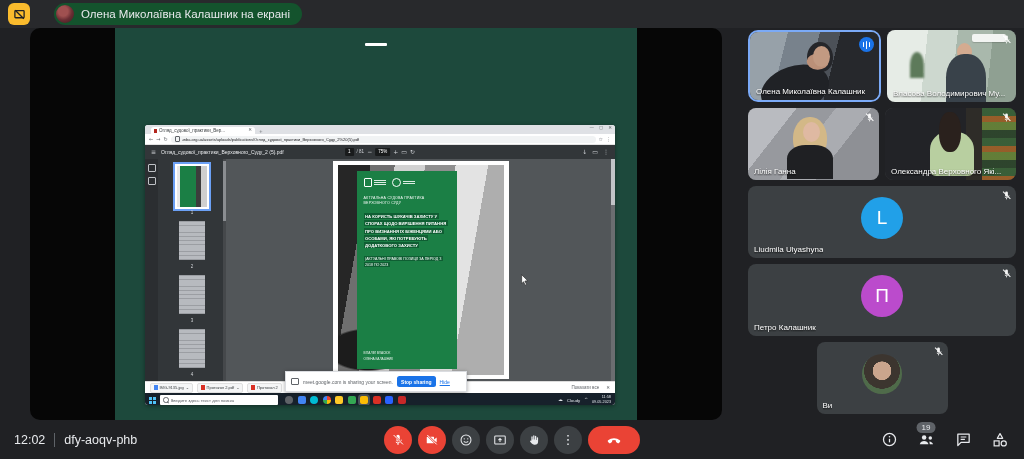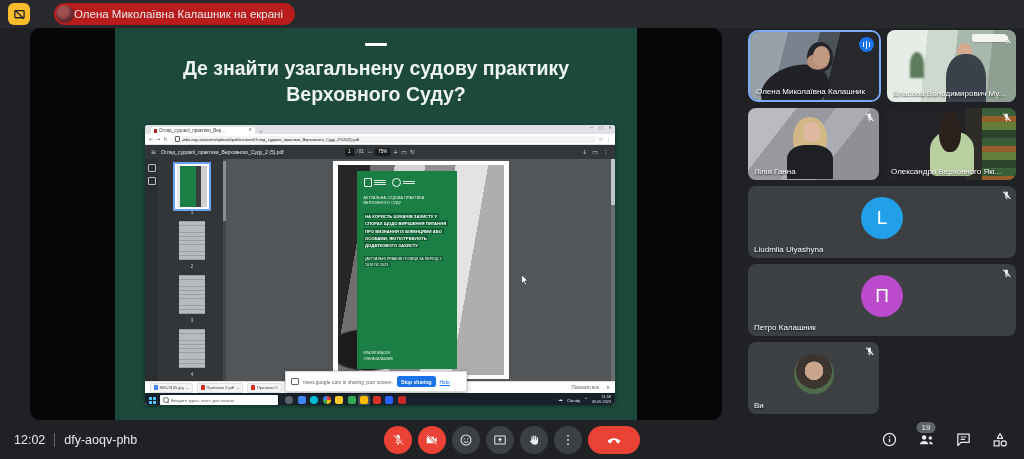--- a/index.html
+++ b/index.html
@@ -4,22 +4,22 @@
 <style>
   html,body{margin:0;padding:0}
   body{width:1024px;height:459px;position:relative;background:#202124;overflow:hidden;
        font-family:"Liberation Sans",sans-serif;-webkit-font-smoothing:antialiased}
   .glyph{font-family:"DejaVu Sans","Liberation Sans",sans-serif}
 
   
   .topbar{position:absolute;left:0;top:0;right:0;height:28px;background:#28292c;display:flex;align-items:center}
   .present-btn{width:22px;height:22px;margin-left:8px;border-radius:6px;background:#fabb2d;
                display:flex;align-items:center;justify-content:center}
-  .present-chip{display:flex;align-items:center;margin-left:24px;height:22px;
-                background:#b91c1c;border-radius:12px;padding:0 12px 0 2px}
+  .present-chip{display:flex;align-items:center;gap:7px;margin-left:24px;height:22px;
+                background:#14532d;border-radius:12px;padding:0 12px 0 2px}
   .chip-avatar{width:18px;height:18px;border-radius:50%;
                background:radial-gradient(circle at 40% 35%,#a05050 0 30%,#6b2e34 55%,#3a181d 100%)}
   .chip-text{color:#e8eaed;font-size:11.5px}
 
   
   .stage{position:absolute;left:30px;top:28px;width:692px;height:392px;background:#060606;
          border-radius:10px;overflow:hidden}
   .slide{position:absolute;left:85px;top:0;width:522px;height:392px;background:#1d493c}
   .slide-dash{position:absolute;top:15px;left:50%;transform:translateX(-50%);width:22px;height:3px;background:#fff;border-radius:1px}
   .slide-title{position:absolute;top:27px;left:50%;transform:translateX(-50%);width:440px;text-align:center;
@@ -167,21 +167,21 @@
   .av-blue{background:#21a0e8}
   .av-purple{background:#bb4bcc}
   .av-photo2{background:radial-gradient(circle at 50% 42%,#caa58d 0 30%,#3c352f 31% 58%,#4f6b4a 59%);width:40px;height:40px}
 
   .ovl-avatars{position:absolute;left:50%;top:15px;transform:translateX(-50%);display:flex}
   .ovl-a{width:26px;height:26px;border-radius:50%;display:flex;align-items:center;justify-content:center;color:#fff;font-size:12px}
   .ovl-a.photo{background:radial-gradient(circle at 45% 40%,#d8d8d8 0 30%,#7a7f85 31% 60%,#3a3d41 61%)}
   .ovl-a.indigo{background:#7180dd;margin-left:-6px}
   .ovl-label{position:absolute;left:0;right:0;bottom:14px;text-align:center;color:#e8eaed;font-size:8.5px}
 
-  .prow.last{}
+  .prow.last{justify-content:center}
   .prow.last .tile{flex:0 0 131px}
 
   
   .bottombar{position:absolute;left:0;right:0;bottom:0;height:39px;background:#202124}
   .meetinfo{position:absolute;left:14px;top:0;height:39px;display:flex;align-items:center;gap:9px;color:#e8eaed;font-size:12.5px}
   .vdiv{width:1px;height:14px;background:#5f6368}
   .controls{position:absolute;left:50%;top:50%;transform:translate(-50%,-50%);display:flex;gap:6px;align-items:center}
   .ctl{width:28px;height:28px;border-radius:50%;background:#3c4043;display:flex;align-items:center;justify-content:center}
   .ctl.danger{background:#ea4335}
   .endcall{width:52px;height:28px;border-radius:16px;background:#ea4335;display:flex;align-items:center;justify-content:center}
@@ -203,21 +203,20 @@
   </div>
   <div class="present-chip">
     <div class="chip-avatar"></div>
     <span class="chip-text">Олена Миколаївна Калашник на екрані</span>
   </div>
 </div>
 
 <div class="stage">
   <div class="slide">
     <div class="slide-dash"></div>
-    <div class="slide-title">Де знайти узагальнену судову практику Верховного Суду?</div>
 
     <div class="browser">
 
       <div class="tabstrip">
         <div class="tab">
           <div class="favicon"></div>
           <span class="tab-title">Огляд_судової_практики_Вер...</span>
           <span class="tinyglyph glyph">✕</span>
         </div>
         <span class="tinyglyph glyph newtab">+</span>

